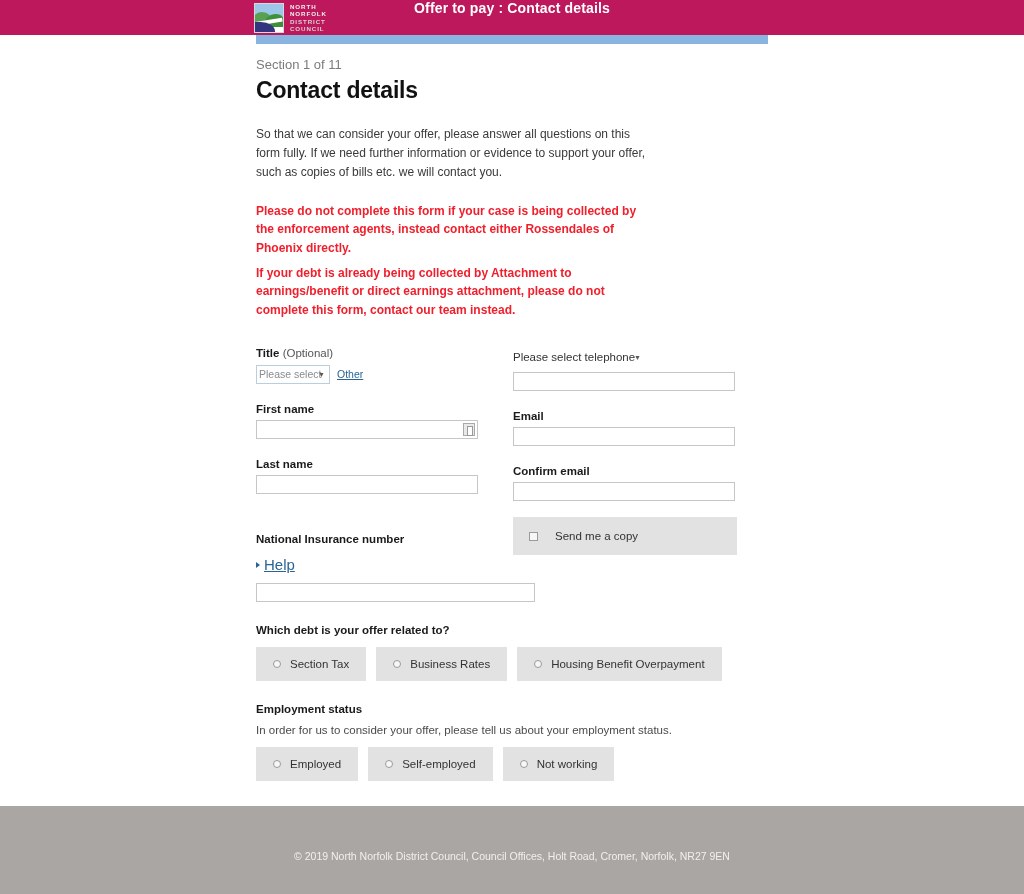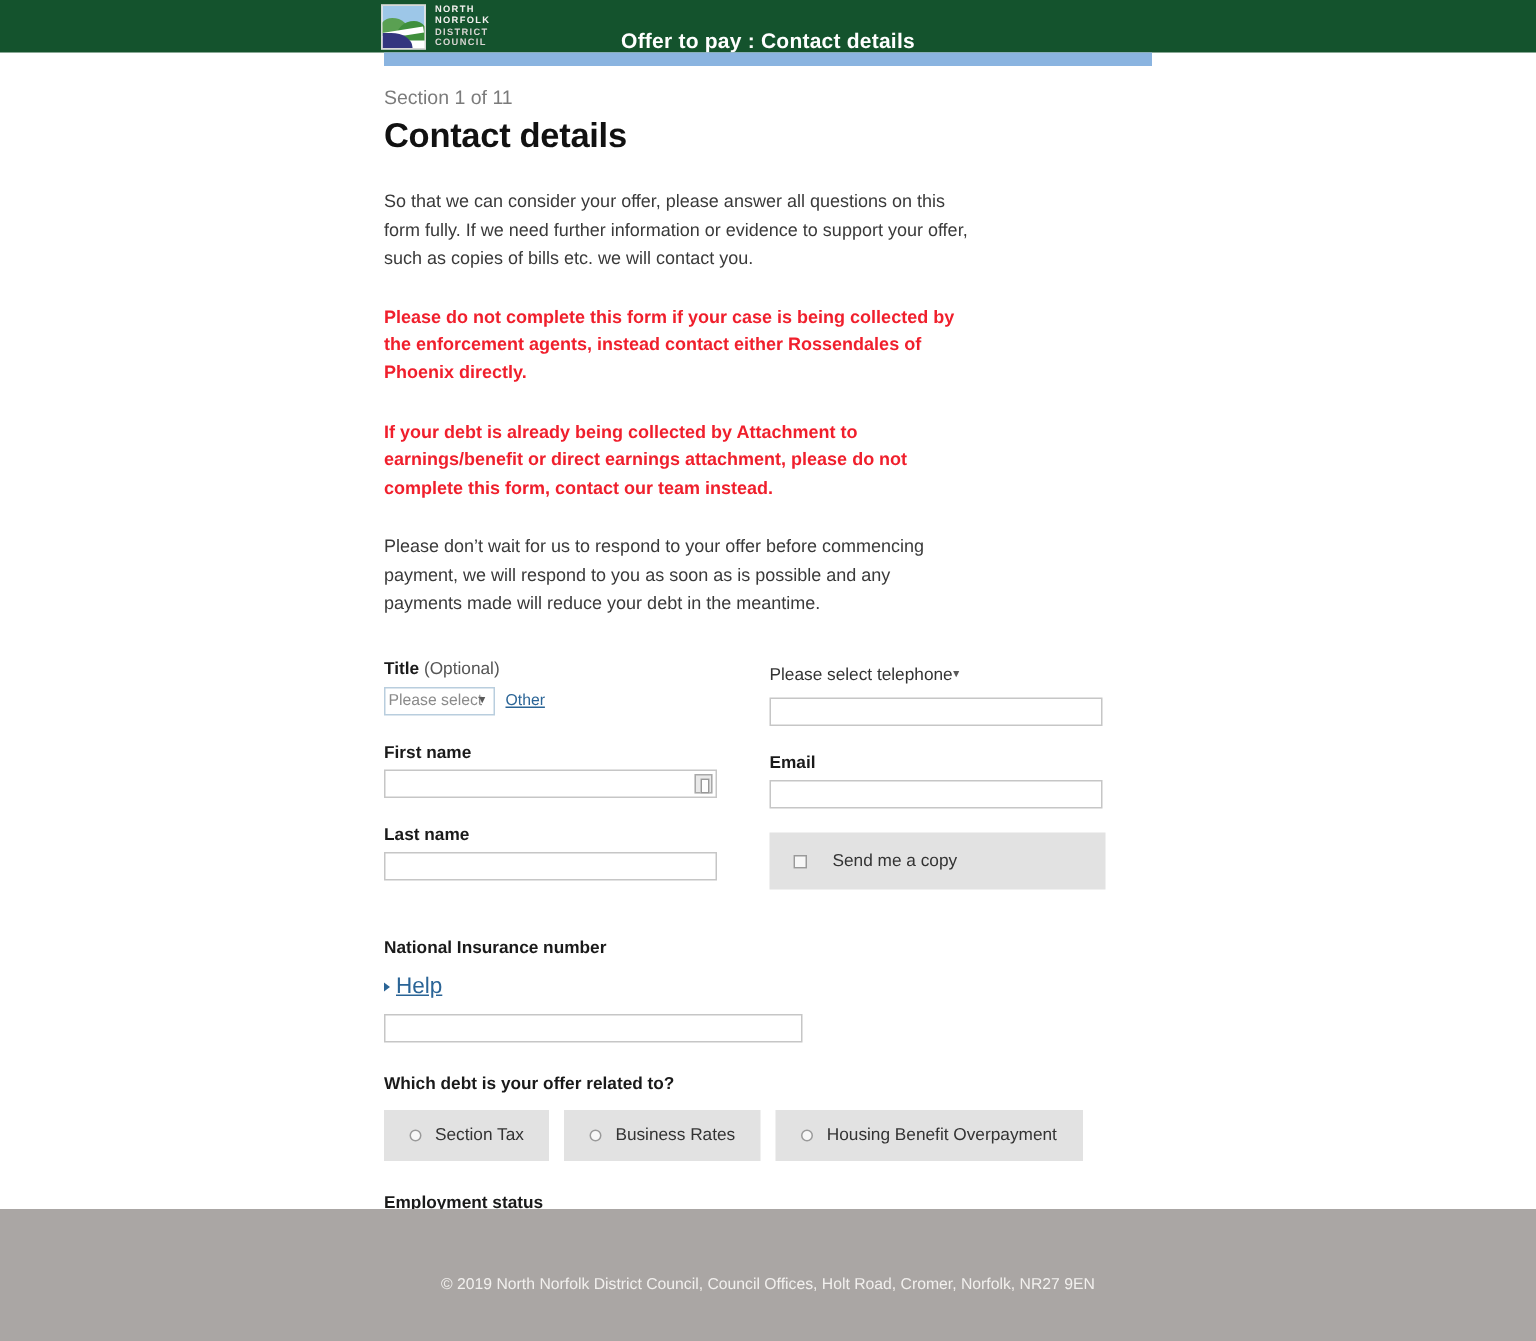--- a/index.html
+++ b/index.html
@@ -19,23 +19,23 @@
     height: 894px;
     overflow: hidden;
     background: #ffffff;
   }
 
   
   .site-header {
     position: relative;
     width: 100%;
     height: 35px;
-    background: #14532d;
-    display: flex;
-    align-items: flex-end;
+    background: #be185d;
+    display: flex;
+    align-items: flex-start;
   }
   .logo-wrap {
     position: absolute;
     left: 254px;
     top: 3px;
     display: flex;
     align-items: center;
     gap: 6px;
   }
   .logo-mark {
@@ -139,21 +139,21 @@
     width: 400px;
   }
   p.warn {
     font-size: 12px;
     color: #f01f2c;
     font-weight: bold;
     line-height: 1.55;
     margin: 20px 0 0 0;
     width: 392px;
   }
-  p.warn.second { margin-top: 21px; }
+  p.warn.second { margin-top: 6px; }
   p.note {
     font-size: 12px;
     color: #3a3a3a;
     line-height: 1.58;
     margin: 21px 0 0 0;
     width: 385px;
   }
 
   
   .form-grid {
@@ -398,21 +398,20 @@
   </div>
 
   <div class="content">
 
     <div class="section-label">Section 1 of 11</div>
     <h1 class="page-title">Contact details</h1>
 
     <p class="intro">So that we can consider your offer, please answer all questions on this form fully. If we need further information or evidence to support your offer, such as copies of bills etc. we will contact you.</p>
     <p class="warn">Please do not complete this form if your case is being collected by the enforcement agents, instead contact either Rossendales of Phoenix directly.</p>
     <p class="warn second">If your debt is already being collected by Attachment to earnings/benefit or direct earnings attachment, please do not complete this form, contact our team instead.</p>
-    <p class="note">Please don’t wait for us to respond to your offer before commencing payment, we will respond to you as soon as is possible and any payments made will reduce your debt in the meantime.</p>
 
     <div class="form-grid">
 
       <div class="col-left">
 
         <div>
           <div class="field-label">
             <span>Title</span>
             <span class="optional">(Optional)</span>
           </div>
@@ -447,20 +446,24 @@
             <span class="sel-arrow">▼</span>
           </span>
           <input class="text-input phone-input" type="text" id="phone-input" placeholder="" style="">
         </div>
 
         <div class="fld-block">
           <div class="field-label">Email</div>
           <input class="text-input" type="text" id="email-input" placeholder="" style="">
         </div>
 
+        <div class="fld-block">
+          <div class="field-label">Confirm email</div>
+          <input class="text-input" type="text" id="confirm-email-input" placeholder="" style="">
+        </div>
 
         <div class="copy-box">
           <span class="cb"></span>
           <span class="copy-box-label">Send me a copy</span>
         </div>
       </div>
     </div>
 
     <div class="ni-block">
       <div class="ni-label">National Insurance number</div>

